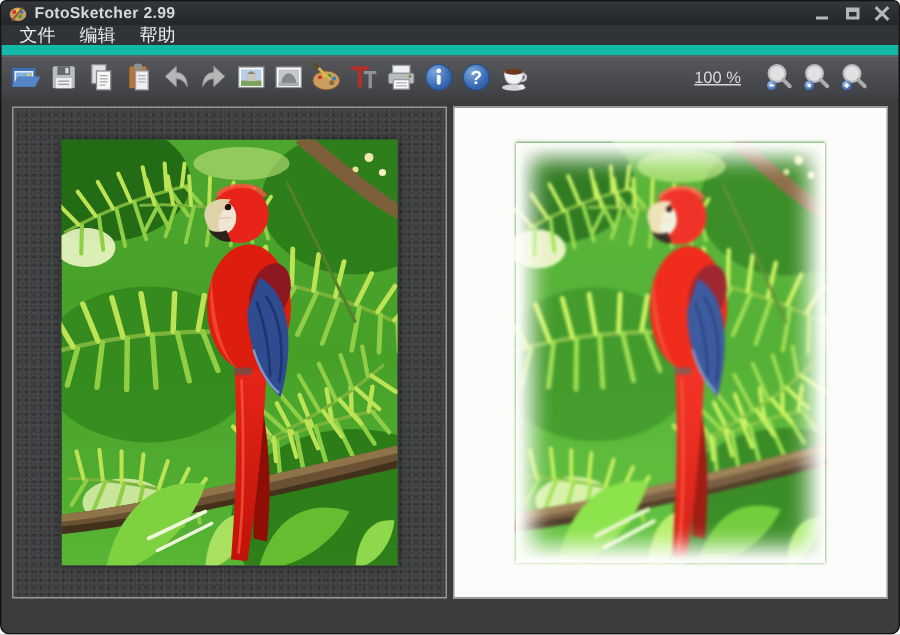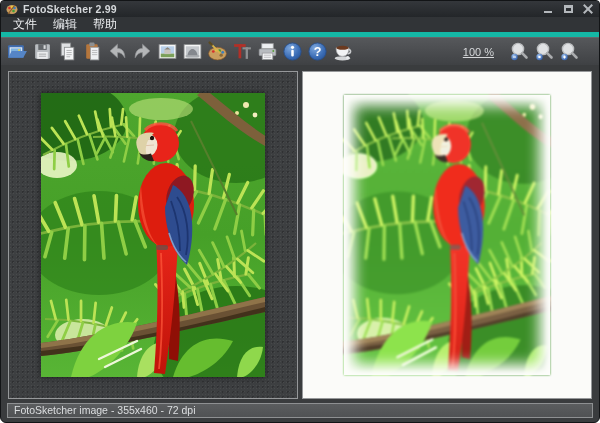--- a/index.html
+++ b/index.html
@@ -18,21 +18,21 @@
   .wc{width:12px;height:12px;display:flex;align-items:center;justify-content:center;cursor:default;}
   .glyph-min{width:8px;height:2px;background:#b4b8bc;margin-top:5px;}
   .glyph-max{width:9px;height:8px;border:2px solid #b4b8bc;border-top-width:3px;}
   .glyph-close{position:relative;width:10px;height:10px;}
   .glyph-close i{position:absolute;left:-1px;top:4px;width:12px;height:2px;background:#b4b8bc;}
   .glyph-close i:first-child{transform:rotate(45deg);}
   .glyph-close i:last-child{transform:rotate(-45deg);}
 
   
   .menubar{height:20px;background:#313437;display:flex;align-items:center;
-    padding-left:9px;gap:10px;border-bottom:5px solid #14b8a6;}
+    padding-left:9px;gap:10px;border-bottom:7px solid #14b8a6;}
   .menu-item{font-size:12px;color:#eceef0;padding:1px 3px;cursor:default;}
 
   
   .toolbar{height:28px;background:linear-gradient(#56585b,#3f4144);
     border-top:1px solid #65676a;display:flex;align-items:center;padding:0 4px;}
   .tbtn{width:25px;height:25px;display:flex;align-items:center;justify-content:center;border-radius:3px;}
   .tbtn svg{width:21px;height:21px;}
   .zoom-level{margin-left:auto;font-size:11px;color:#d6d8da;margin-right:12px;text-decoration:underline;}
   .zoom-group{display:flex;margin-right:14px;}
   .zoom-group .tbtn svg{width:22px;height:22px;}
@@ -368,19 +368,14 @@
     </div>
     <div class="panel panel-right">
       <div class="painting">
         <svg viewBox="0 0 224 284" width="206" height="280" preserveAspectRatio="none">
             <use href="#scene"></use>
           </svg>
       </div>
     </div>
   </div>
 
-  <div class="statusarea">
-    <div class="statusbar">
-      <span>FotoSketcher image - 355x460 - 72 dpi</span>
-    </div>
-  </div>
 
 </div>
 
 </body></html>

